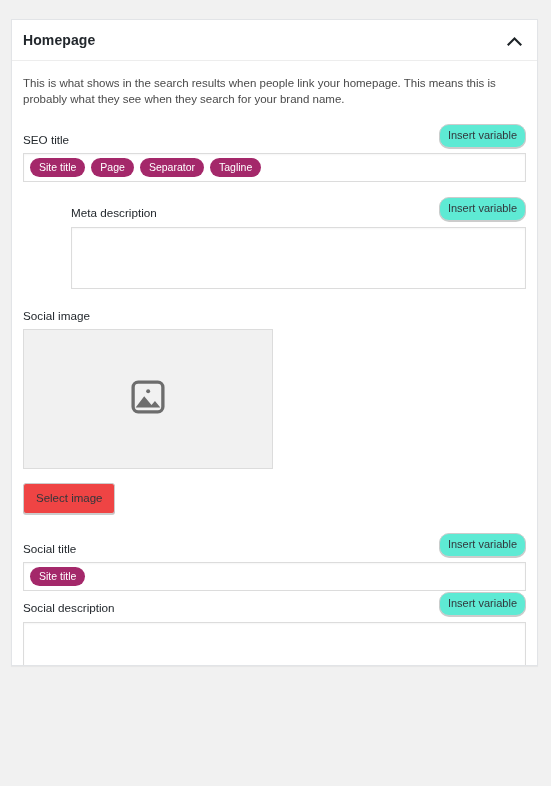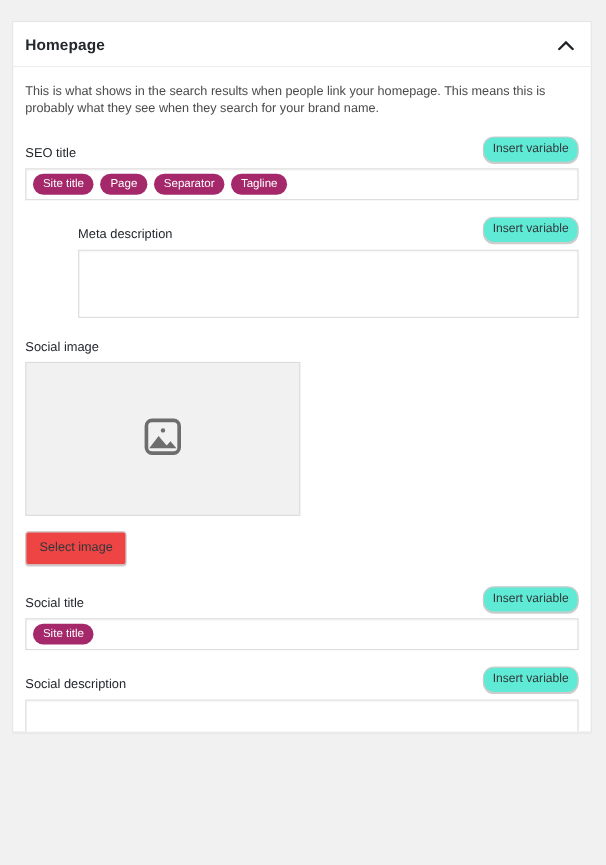--- a/index.html
+++ b/index.html
@@ -200,21 +200,21 @@
     line-height: 14px;
     cursor: pointer;
     box-shadow: 0 1px 0 #cccccc;
   }
 
   
   .mt-seo      { margin-top: 0px; }
   .mt-meta     { margin-top: 14px; padding-left: 48px; }
   .mt-social   { margin-top: 29px; }
   .mt-soctitle { margin-top: 18px; }
-  .mt-socdesc  { margin-top: 14px; }
+  .mt-socdesc  { }
 </style>
 </head>
 <body>
 
 <div class="page">
 
   <section class="panel">
 
     <div class="panel-header">
       <h2 class="panel-title">Homepage</h2>

